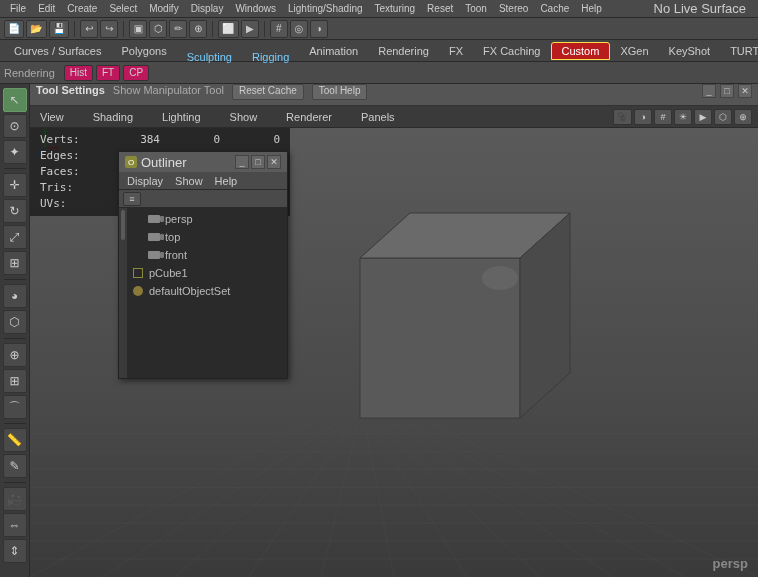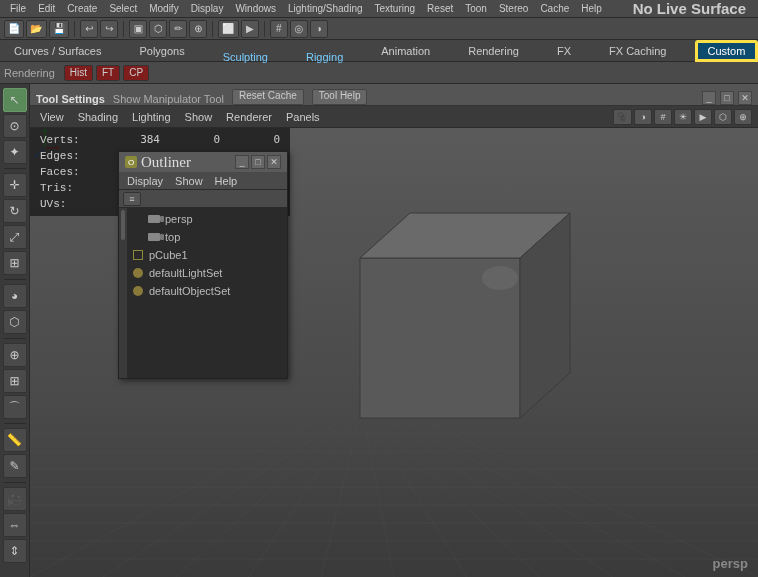--- a/index.html
+++ b/index.html
@@ -26,23 +26,22 @@
     .menu-item {
       padding: 0 6px;
       font-size: 10px;
       color: #ccc;
       cursor: pointer;
       white-space: nowrap;
     }
     #live-surface {
       margin-left: auto;
       color: #ccc;
-      font-size: 15px;
+      font-size: 13px;
       padding-right: 8px;
-      font-weight: bold;
     }
 
     
     #toolbar1 {
       height: 22px;
       background: #4a4a4a;
       display: flex;
       align-items: center;
       padding: 0 4px;
       border-bottom: 1px solid #2a2a2a;
@@ -65,52 +64,51 @@
     .tb-separator { width: 1px; height: 16px; background: #333; margin: 0 3px; }
 
     
     #tab-bar {
       height: 22px;
       background: #444;
       display: flex;
       align-items: center;
       padding: 0 4px;
       border-bottom: 1px solid #2a2a2a;
-      gap: 18px;
     }
     .tab {
       padding: 2px 10px;
       font-size: 11px;
       color: #ccc;
       cursor: pointer;
       border-radius: 3px 3px 0 0;
       white-space: nowrap;
     }
     .tab.highlight { color: #7cf; margin-top: 12px; }
-    .tab.custom-active { background: #0c4a6e; color: #fff; border: 3px solid #fde047; }
+    .tab.custom-active { background: #b91c1c; color: #fff; border: 1px solid #fde047; }
 
     
     #toolbar2 {
       height: 22px;
       background: #4a4a4a;
       display: flex;
       align-items: center;
       padding: 0 4px;
       border-bottom: 1px solid #2a2a2a;
       gap: 3px;
     }
     .rendering-label {
       font-size: 11px;
       color: #aaa;
       padding-right: 6px;
     }
     .small-btn {
       height: 16px;
       padding: 0 5px;
-      background: #7f1d1d;
+      background: #be185d;
       border: 1px solid #333;
       border-radius: 2px;
       color: #ccc;
       font-size: 10px;
       cursor: pointer;
       display: flex;
       align-items: center;
     }
 
     
@@ -155,21 +153,21 @@
       flex-direction: column;
       background: #2a2a2a;
       position: relative;
     }
 
     
     #tool-settings {
       height: 22px;
       background: #555;
       display: flex;
-      align-items: flex-end;
+      align-items: flex-start;
       padding: 0 6px;
       border-bottom: 1px solid #333;
       gap: 8px;
     }
     .tool-settings-label {
       font-size: 11px;
       color: #ddd;
       font-weight: bold;
     }
     .tool-settings-close {
@@ -206,21 +204,21 @@
       overflow: hidden;
     }
 
     
     #viewport-top {
       height: 22px;
       background: #3a3a3a;
       display: flex;
       align-items: center;
       padding: 0 6px;
-      gap: 6px;
+      gap: 21px;
       border-bottom: 1px solid #2a2a2a;
     }
     .vp-menu {
       font-size: 11px;
       color: #ccc;
       cursor: pointer;
       padding: 0 4px;
     }
 
     
@@ -232,21 +230,21 @@
       padding: 4px 10px;
       font-size: 11px;
       color: #ccc;
       font-family: monospace;
     }
     .stats-row {
       display: flex;
       gap: 20px;
       line-height: 16px;
     }
-    .stats-label { min-width: 60px; font-family: Liberation Mono, monospace; }
+    .stats-label { min-width: 60px; }
     .stats-val { min-width: 40px; text-align: right; }
 
     
     #viewport-label {
       position: absolute;
       bottom: 6px;
       right: 10px;
       font-size: 13px;
       color: #888;
       font-weight: bold;
@@ -277,24 +275,23 @@
       background: #8a8a3a;
       border-radius: 2px;
       margin-right: 4px;
       font-size: 8px;
       display: flex;
       align-items: center;
       justify-content: center;
       color: #fff;
     }
     .outliner-title {
-      font-size: 15px;
+      font-size: 13px;
       color: #ddd;
       flex: 1;
-      font-family: Liberation Serif, serif;
     }
     .outliner-win-btn {
       width: 14px;
       height: 14px;
       background: #666;
       border: 1px solid #444;
       display: flex;
       align-items: center;
       justify-content: center;
       cursor: pointer;
@@ -656,36 +653,36 @@
                   <div class="cam-icon"></div>
                 </div>
               <span>persp</span>
             </div>
             <div class="out-item out-indent">
               <div class="out-item-icon">
                   <div class="cam-icon"></div>
                 </div>
               <span>top</span>
             </div>
+            <div class="out-item out-indent">
+              <div class="out-item-icon">
+                  <div class="cam-icon"></div>
+                </div>
+              <span>front</span>
+            </div>
             <div class="out-item">
               <div class="out-item-icon">
                   <div class="pCube-icon"></div>
                 </div>
               <span>pCube1</span>
             </div>
             <div class="out-item">
               <div class="out-item-icon">
                   <div class="light-icon"></div>
                 </div>
-              <span>defaultLightSet</span>
-            </div>
-            <div class="out-item">
-              <div class="out-item-icon">
-                  <div class="light-icon"></div>
-                </div>
               <span>defaultObjectSet</span>
             </div>
           </div>
         </div>
       </div>
 
     </div>
   </div>
 </div>
 

